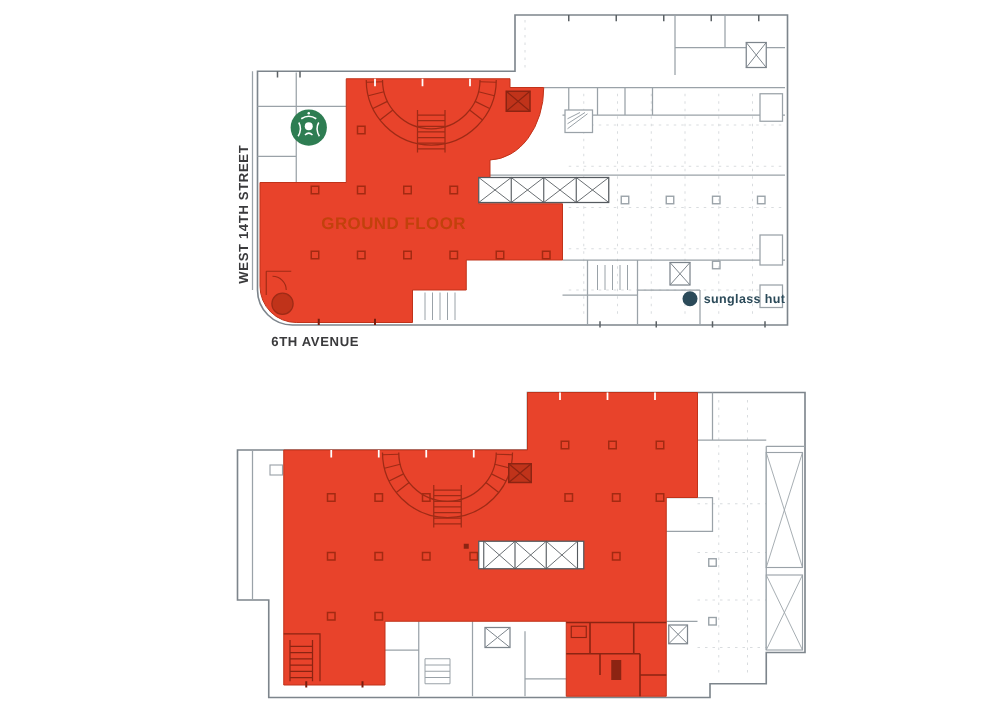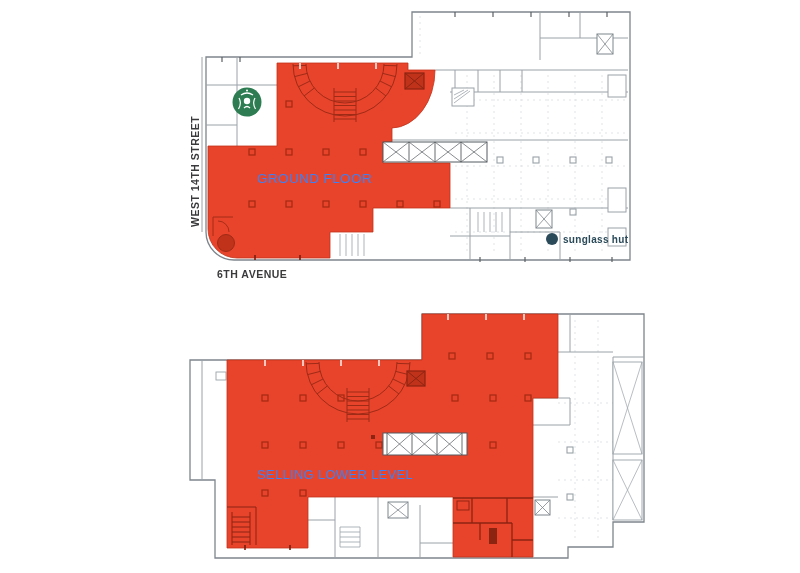--- a/index.html
+++ b/index.html
@@ -1,20 +1,20 @@
 <!DOCTYPE html>
 <html><head>
 <meta charset="utf-8">
 <style>
   html,body{margin:0;padding:0;background:#fff;}
   .stage{position:relative;width:800px;height:573px;background:#fff;overflow:hidden;
          font-family:"Liberation Sans",sans-serif;}
   .stage svg{position:absolute;left:0;top:0;}
   .overlay-label{position:absolute;white-space:nowrap;}
-  .floor-label{color:#3b82f6;font-weight:normal;}
+  .floor-label{color:#c2410c;font-weight:bold;}
   .ground-label{left:257px;top:171px;font-size:13.5px;letter-spacing:0.4px;}
   .selling-label{left:257px;top:467px;font-size:13px;letter-spacing:0.3px;}
   .street-label{color:#3a3a3c;font-weight:bold;font-size:10.5px;letter-spacing:0.5px;}
   .west-street{left:141px;top:165px;width:110px;height:14px;text-align:center;
                transform:rotate(-90deg);transform-origin:center;}
   .sixth-ave{left:217px;top:268px;}
   .sunglass-logo{left:546px;top:233px;display:flex;align-items:center;gap:5px;}
   .sunglass-dot{width:12px;height:12px;border-radius:50%;background:#2b4a59;display:inline-block;}
   .sunglass-text{color:#2b4a59;font-size:10px;font-weight:600;letter-spacing:0.3px;}
 </style>
@@ -207,21 +207,20 @@
       <rect x="567" y="447" width="6" height="6"></rect>
           <rect x="567" y="494" width="6" height="6"></rect>
     </g>
 
     <path d="M245,545 V550 M290,545 V550" stroke="#7a1d0e" stroke-width="1.6" fill="none"></path>
   </g>
 </svg>
 
 <div class="overlay-label floor-label ground-label">GROUND FLOOR</div>
 
-<div class="overlay-label floor-label selling-label">SELLING LOWER LEVEL</div>
 
 <div class="overlay-label street-label west-street">WEST 14TH STREET</div>
 
 <div class="overlay-label street-label sixth-ave">6TH AVENUE</div>
 
 <div class="overlay-label sunglass-logo">
   <span class="sunglass-dot"></span>
   <span class="sunglass-text">sunglass hut</span>
 </div>
 

